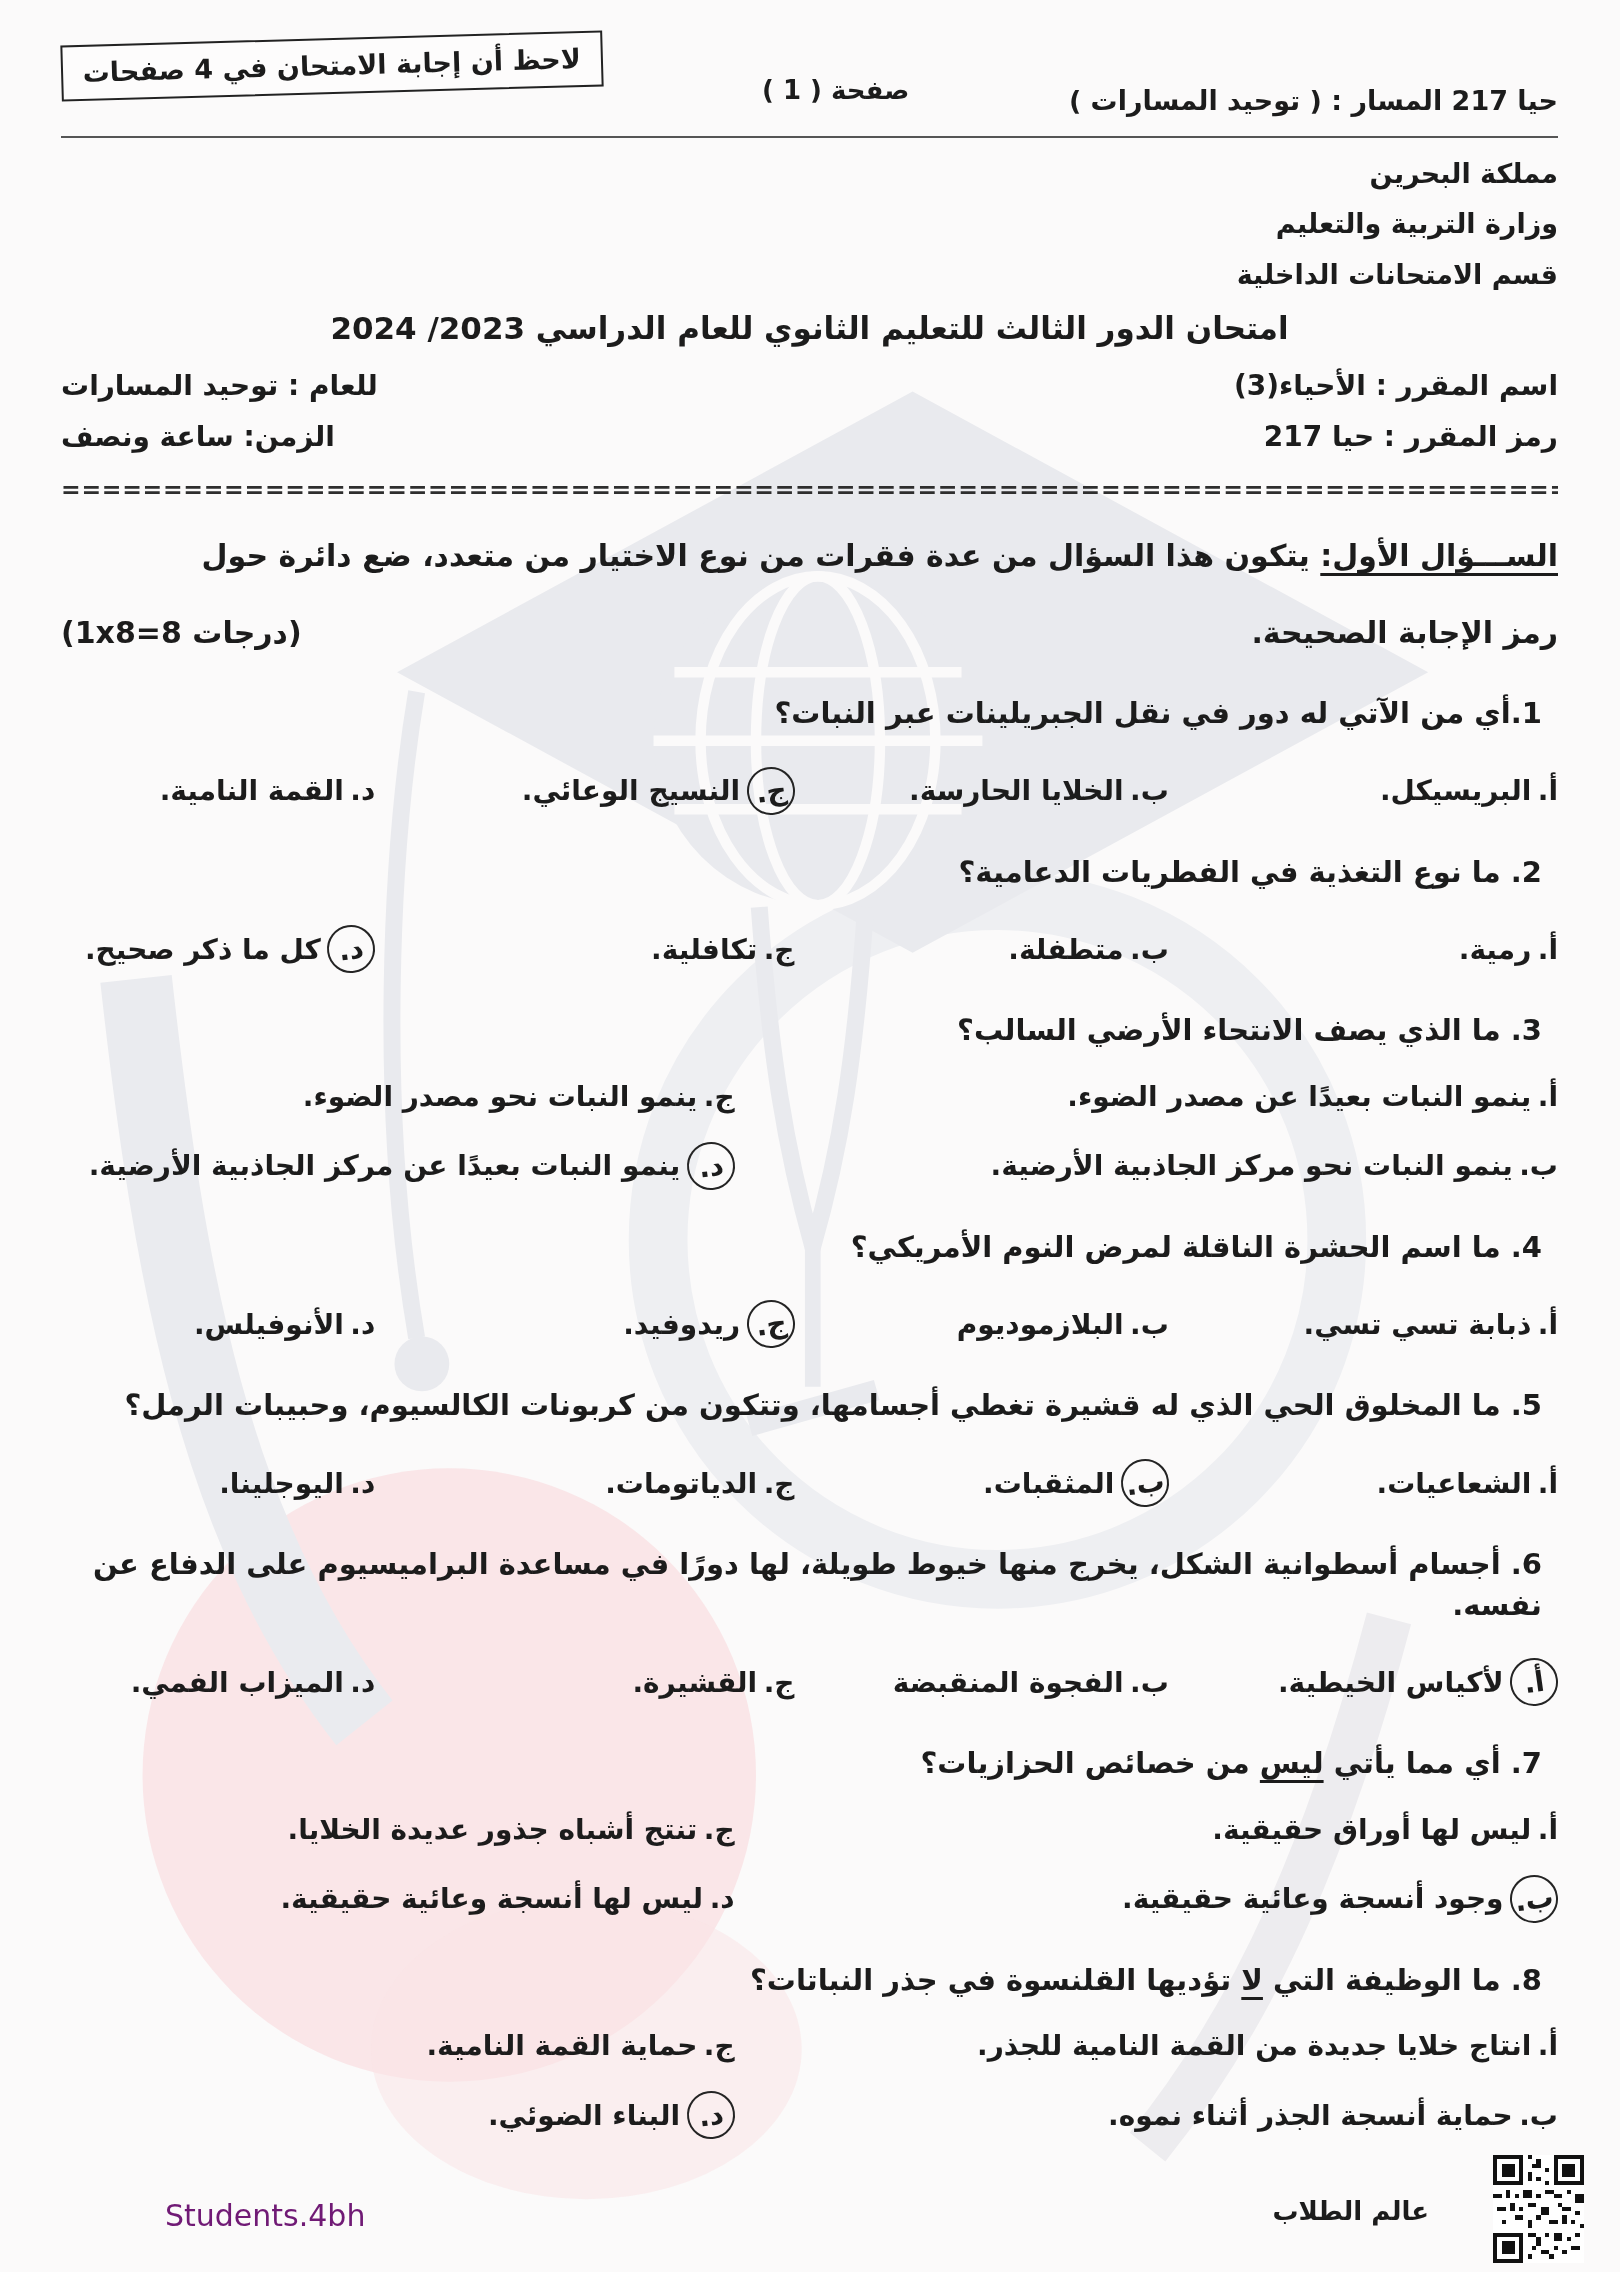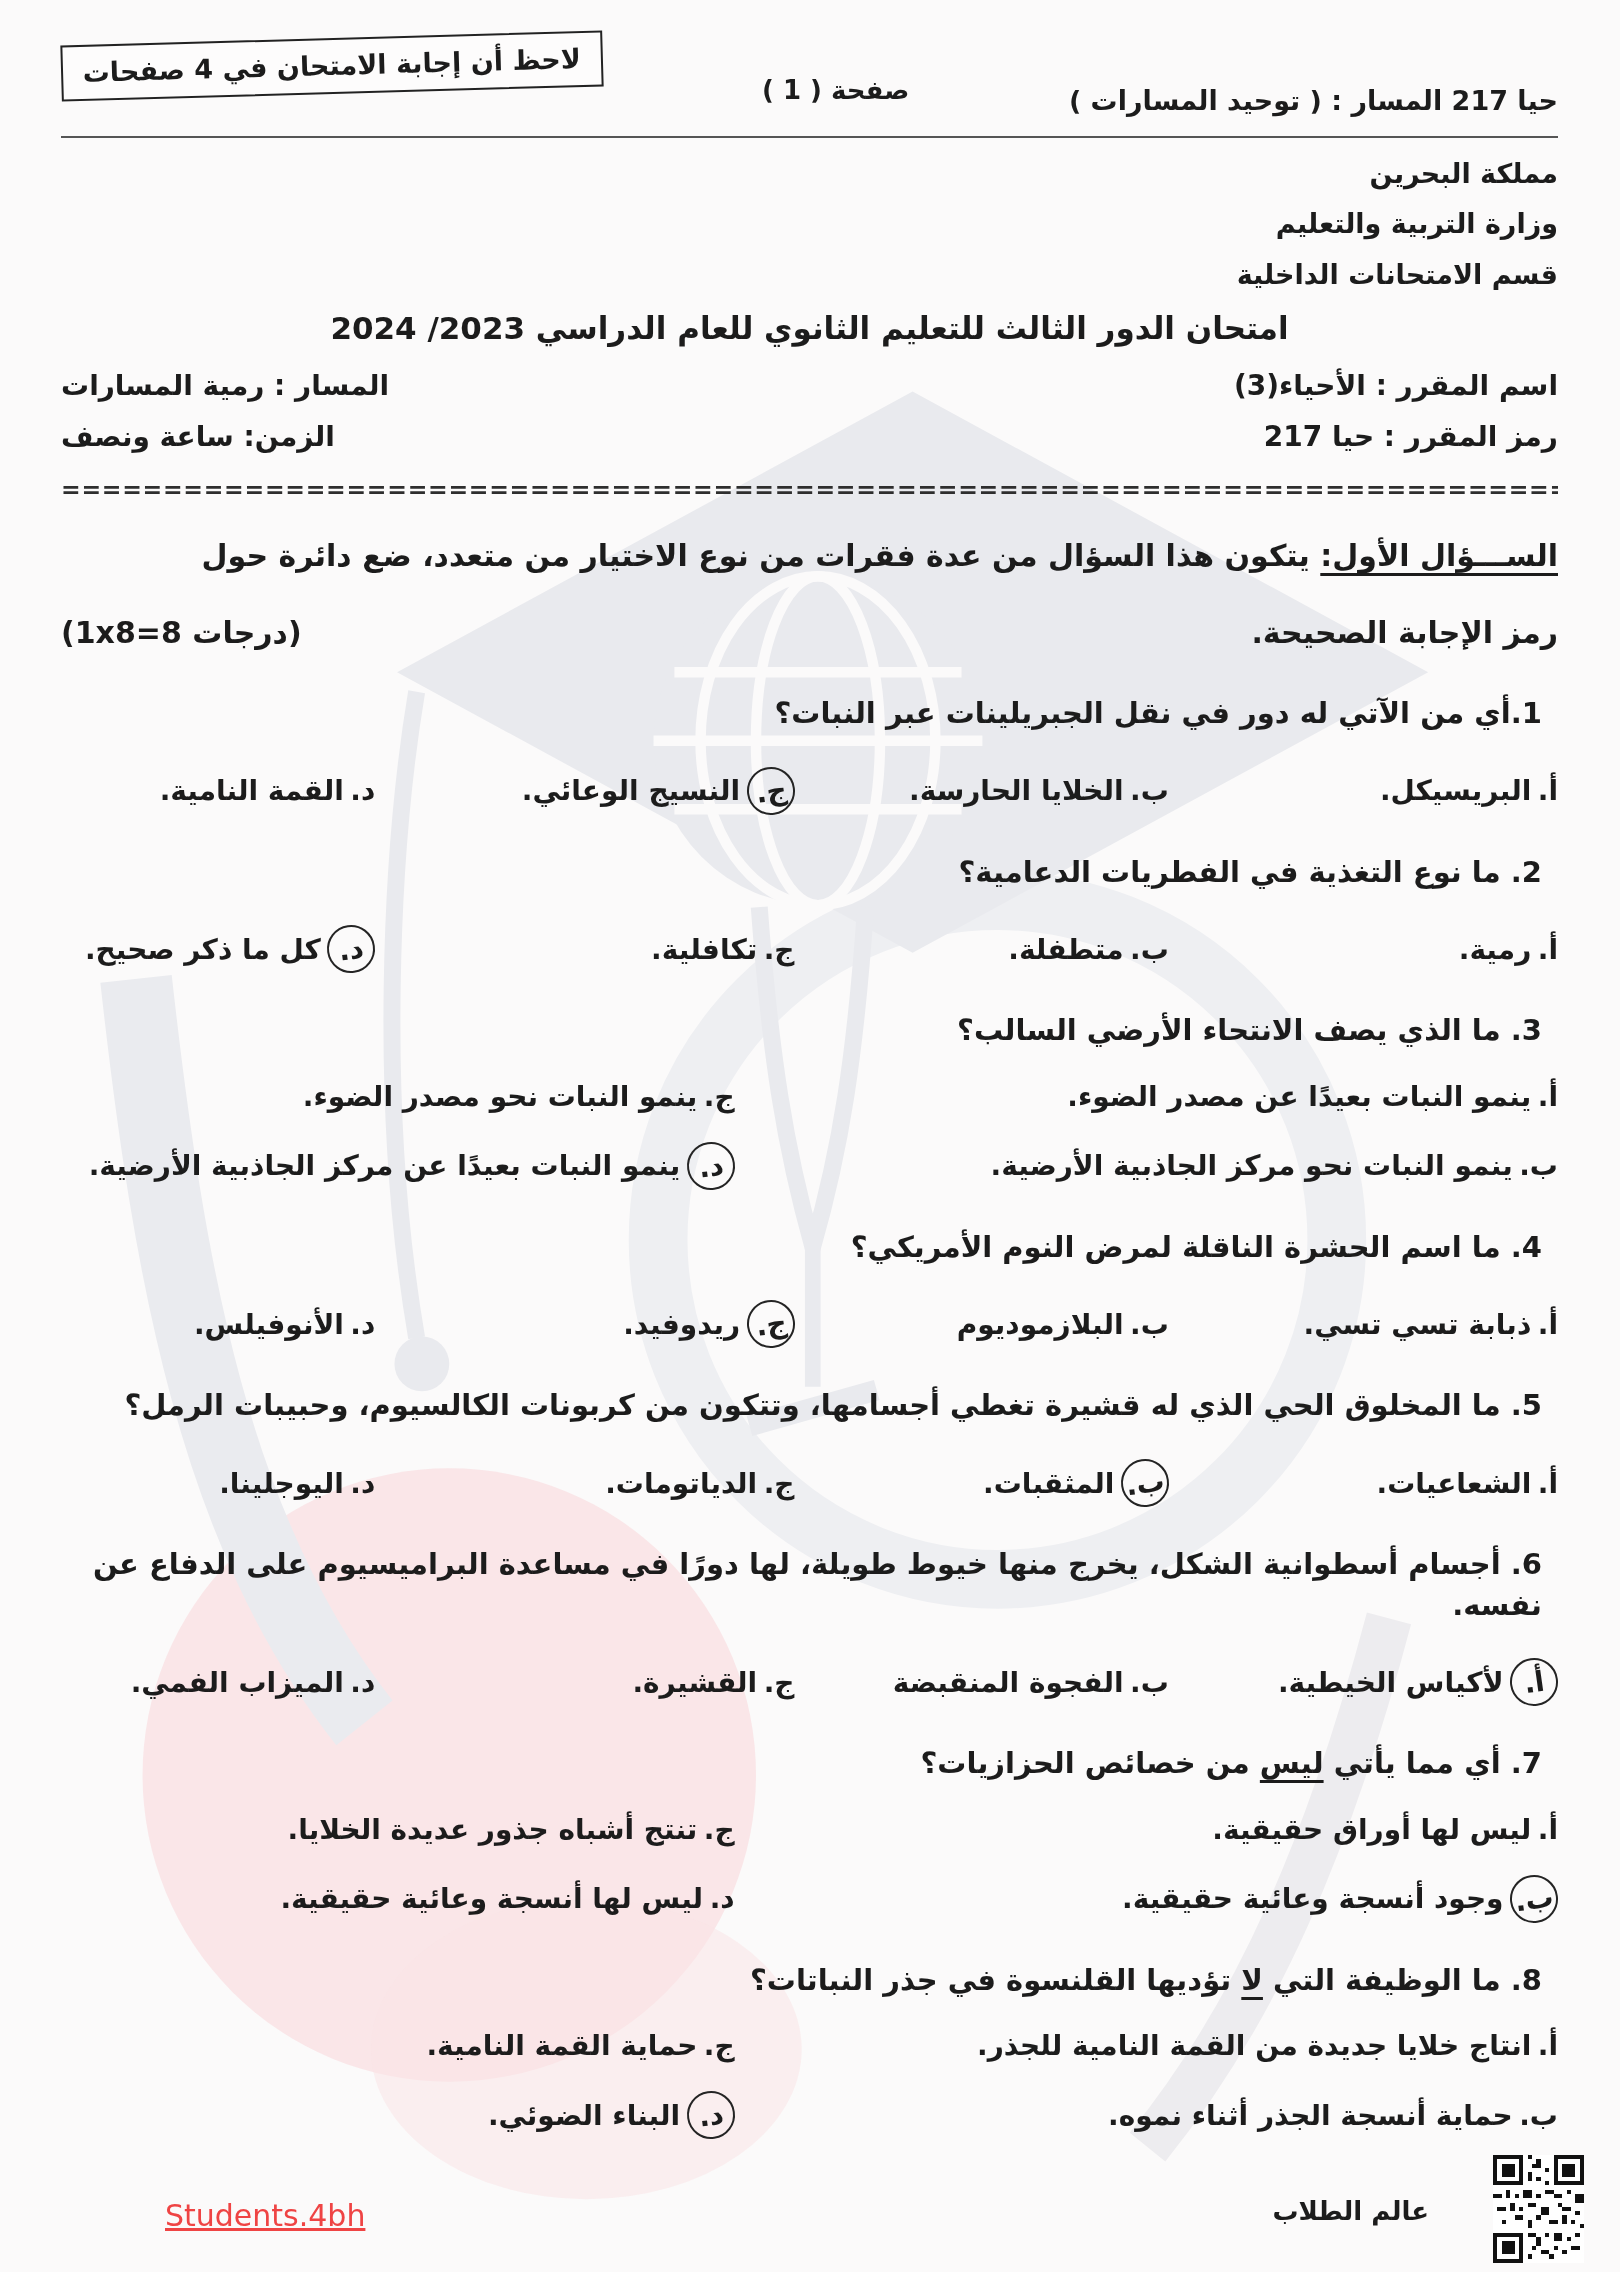--- a/index.html
+++ b/index.html
@@ -48,21 +48,21 @@
   .letter{white-space:nowrap;}
   .circled{
     border:2.6px solid #242424;border-radius:50%;
     min-width:48px;height:48px;box-sizing:border-box;padding:0 2.6px;
     display:inline-flex;align-items:center;justify-content:center;
     transform:rotate(-8deg);
   }
 
   
   .foot-left{position:absolute;left:166px;bottom:40px;z-index:2;
-    font-size:30px;color:#ef4444;direction:ltr;text-decoration:underline;}
+    font-size:30px;color:#701a75;direction:ltr;}
   .foot-right{position:absolute;right:191px;bottom:47px;z-index:2;
     font-size:26px;font-weight:700;}
   .qr{position:absolute;right:36px;bottom:10.4px;width:91px;height:108px;z-index:2;}
 </style>
 </head>
 <body>
 
 <div class="page">
 
   <svg class="wm" width="1621" height="2273" viewBox="0 0 2484 3483" aria-hidden="true">
@@ -98,21 +98,21 @@
 
     <div class="ministry">
       <p>مملكة البحرين</p>
       <p>وزارة التربية والتعليم</p>
       <p>قسم الامتحانات الداخلية</p>
     </div>
 
     <div class="exam-title">امتحان الدور الثالث للتعليم الثانوي للعام الدراسي 2023/ 2024</div>
     <div class="meta">
       <span>اسم المقرر : الأحياء(3)</span>
-      <span>المسار : رمية المسارات</span>
+      <span>للعام : توحيد المسارات</span>
     </div>
     <div class="meta">
       <span>رمز المقرر : حيا 217</span>
       <span>الزمن: ساعة ونصف</span>
     </div>
     <div class="sep">========================================================================================================</div>
 
     <div class="intro">
       <p class="l1"><span class="u">الســـؤال الأول:</span><span> يتكون هذا السؤال من عدة فقرات من نوع الاختيار من متعدد، ضع دائرة حول</span></p>
       <p class="l2">

